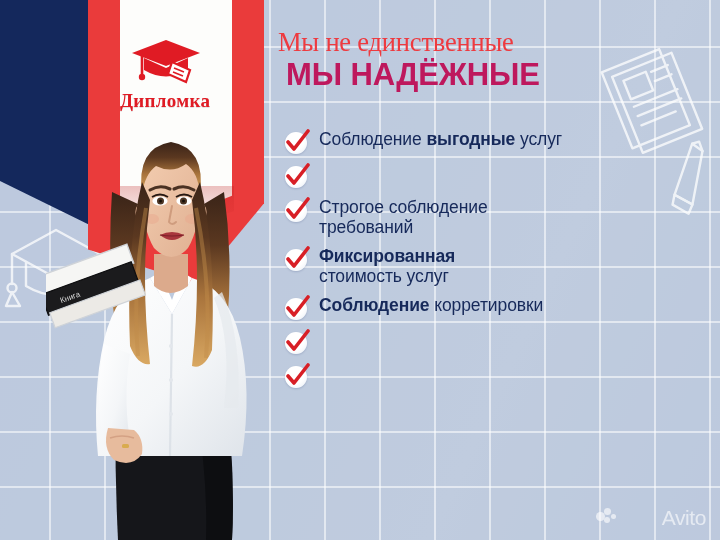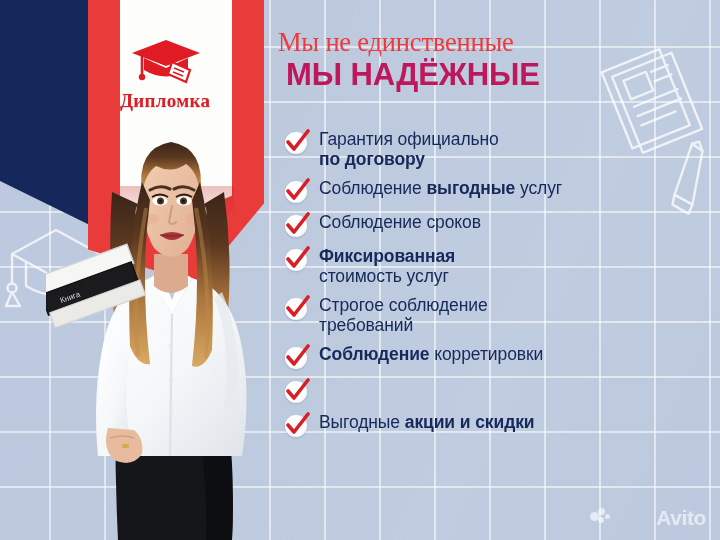--- a/index.html
+++ b/index.html
@@ -110,21 +110,21 @@
 
   
   .avito{
     position:absolute;right:14px;bottom:10px;
     display:flex;align-items:center;gap:5px;
     opacity:.62;
   }
   .avito-mark{position:relative;width:22px;height:20px;}
   .avito-mark i{position:absolute;border-radius:50%;background:#fff;display:block;}
   .avito-word{
-    color:#ffffff;font-size:21px;font-weight:bold;letter-spacing:-.4px;padding-left:39px;
+    color:#ffffff;font-size:21px;font-weight:normal;letter-spacing:-.4px;padding-left:39px;
   }
 </style>
 </head>
 <body>
 
 <div id="ad">
 
   <div class="bg-tint"></div>
   <div class="grid"></div>
 
@@ -255,51 +255,51 @@
     <rect x="76" y="336" width="7" height="4" rx="1.6" fill="#d9ab4f"></rect>
   </svg>
 
   <div class="headline">
     <div class="h-line1">Мы не единственные</div>
     <div class="h-line2">МЫ НАДЁЖНЫЕ</div>
   </div>
 
   <div class="benefits">
 
+
+    <div class="benefit">
+      <span class="check">
+        <span class="disc"></span>
+        <svg width="26" height="26" viewBox="0 0 26 26">
+            <path d="M4 13 L10 20 L24 2" stroke="#d81f26" stroke-width="3.6" fill="none" stroke-linecap="round" stroke-linejoin="round"></path>
+          </svg>
+      </span>
+      <span class="b-text nw"><span>Соблюдение </span><b>выгодные</b><span> услуг</span></span>
+    </div>
+
+    <div class="benefit">
+      <span class="check">
+        <span class="disc"></span>
+        <svg width="26" height="26" viewBox="0 0 26 26">
+            <path d="M4 13 L10 20 L24 2" stroke="#d81f26" stroke-width="3.6" fill="none" stroke-linecap="round" stroke-linejoin="round"></path>
+          </svg>
+      </span>
+    </div>
+
     <div class="benefit">
       <span class="check">
         <span class="disc"></span>
         <svg width="26" height="26" viewBox="0 0 26 26">
             <path d="M4 13 L10 20 L24 2" stroke="#d81f26" stroke-width="3.6" fill="none" stroke-linecap="round" stroke-linejoin="round"></path>
           </svg>
       </span>
       <span class="b-text">
-        <span class="nw">Гарантия официально</span><br>
-        <b class="nw">по договору</b>
-      </span>
-    </div>
-
-    <div class="benefit">
-      <span class="check">
-        <span class="disc"></span>
-        <svg width="26" height="26" viewBox="0 0 26 26">
-            <path d="M4 13 L10 20 L24 2" stroke="#d81f26" stroke-width="3.6" fill="none" stroke-linecap="round" stroke-linejoin="round"></path>
-          </svg>
-      </span>
-      <span class="b-text nw"><span>Соблюдение </span><b>выгодные</b><span> услуг</span></span>
-    </div>
-
-    <div class="benefit">
-      <span class="check">
-        <span class="disc"></span>
-        <svg width="26" height="26" viewBox="0 0 26 26">
-            <path d="M4 13 L10 20 L24 2" stroke="#d81f26" stroke-width="3.6" fill="none" stroke-linecap="round" stroke-linejoin="round"></path>
-          </svg>
-      </span>
-      <span class="b-text nw">Соблюдение сроков</span>
+        <span class="nw">Строгое соблюдение</span><br>
+        <span class="nw">требований</span>
+      </span>
     </div>
 
     <div class="benefit">
       <span class="check">
         <span class="disc"></span>
         <svg width="26" height="26" viewBox="0 0 26 26">
             <path d="M4 13 L10 20 L24 2" stroke="#d81f26" stroke-width="3.6" fill="none" stroke-linecap="round" stroke-linejoin="round"></path>
           </svg>
       </span>
       <span class="b-text">
@@ -308,53 +308,39 @@
       </span>
     </div>
 
     <div class="benefit">
       <span class="check">
         <span class="disc"></span>
         <svg width="26" height="26" viewBox="0 0 26 26">
             <path d="M4 13 L10 20 L24 2" stroke="#d81f26" stroke-width="3.6" fill="none" stroke-linecap="round" stroke-linejoin="round"></path>
           </svg>
       </span>
-      <span class="b-text">
-        <span class="nw">Строгое соблюдение</span><br>
-        <span class="nw">требований</span>
-      </span>
-    </div>
-
-    <div class="benefit">
-      <span class="check">
-        <span class="disc"></span>
-        <svg width="26" height="26" viewBox="0 0 26 26">
-            <path d="M4 13 L10 20 L24 2" stroke="#d81f26" stroke-width="3.6" fill="none" stroke-linecap="round" stroke-linejoin="round"></path>
-          </svg>
-      </span>
       <span class="b-text nw"><b>Соблюдение</b><span> корретировки</span></span>
     </div>
 
     <div class="benefit">
       <span class="check">
         <span class="disc"></span>
         <svg width="26" height="26" viewBox="0 0 26 26">
             <path d="M4 13 L10 20 L24 2" stroke="#d81f26" stroke-width="3.6" fill="none" stroke-linecap="round" stroke-linejoin="round"></path>
           </svg>
       </span>
     </div>
 
     <div class="benefit">
       <span class="check">
         <span class="disc"></span>
         <svg width="26" height="26" viewBox="0 0 26 26">
             <path d="M4 13 L10 20 L24 2" stroke="#d81f26" stroke-width="3.6" fill="none" stroke-linecap="round" stroke-linejoin="round"></path>
           </svg>
       </span>
-      <span class="b-text nw"><span>Выгодные </span><b>акции и скидки</b></span>
     </div>
 
   </div>
 
   <div class="avito">
     <span class="avito-mark">
       <i style="left:0;top:4px;width:9px;height:9px;"></i>
       <i style="left:8px;top:0;width:7px;height:7px;"></i>
       <i style="left:8px;top:9px;width:6px;height:6px;"></i>
       <i style="left:15px;top:6px;width:5px;height:5px;"></i>

